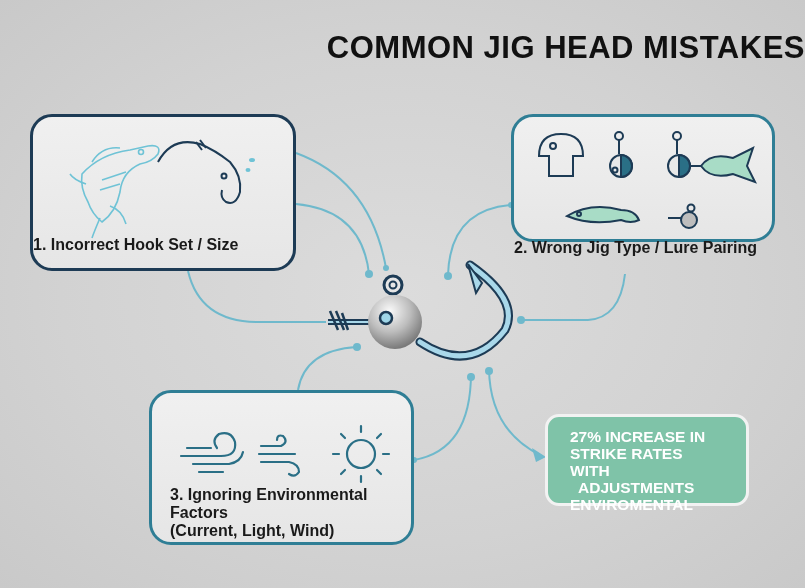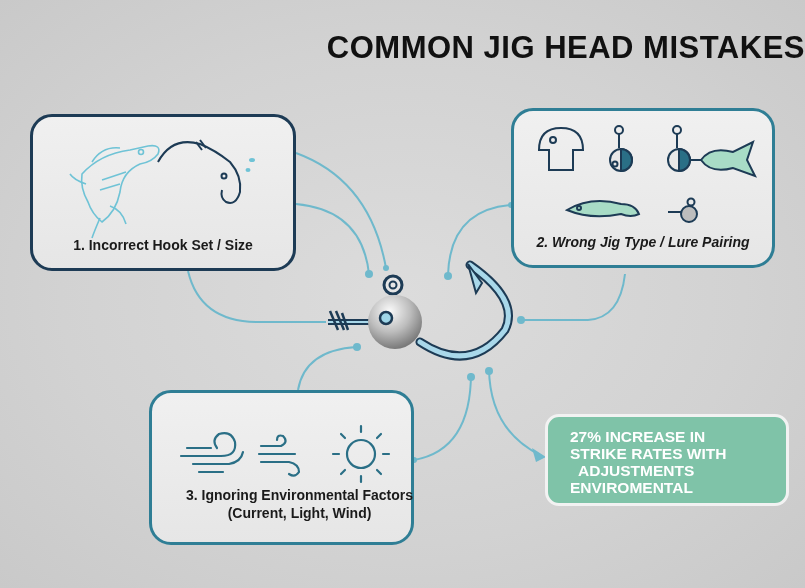--- a/index.html
+++ b/index.html
@@ -13,31 +13,31 @@
     position: absolute; left: 0; top: 30px; width: 805px; text-align: right;
     font-family: "Liberation Sans", sans-serif; font-weight: 700; font-size: 31px;
     letter-spacing: 0.5px; color: #111;
   }
   .card {
     position: absolute; box-sizing: border-box;
     background: linear-gradient(180deg, #f0f0f0 0%, #e6e6e6 100%);
     border-radius: 22px;
   }
   #card1 { left: 30px; top: 114px; width: 266px; height: 157px; border: 3px solid #1d3b55; }
-  #card2 { left: 511px; top: 108px; width: 264px; height: 160px; border: 3px solid #2f7e95; font-style: italic; }
+  #card2 { left: 511px; top: 114px; width: 264px; height: 128px; border: 3px solid #2f7e95; }
   #card3 { left: 149px; top: 390px; width: 265px; height: 155px; border: 3px solid #2f7e95; }
   .card-label {
-    position: absolute; left: 0; width: 100%; text-align: center;
-    font-weight: 700; font-size: 14px; color: #1a1a1a; line-height: 18px;
+    position: absolute; left: 0; width: 100%; text-align: left;
+    font-weight: 700; font-size: 16px; color: #1a1a1a; line-height: 18px;
   }
   #card1 .card-label { top: 119px; }
   #card2 .card-label { top: 122px; }
   #card3 .card-label { top: 93px; padding-left: 18px; }
   .stat {
-    position: absolute; left: 545px; top: 414px; width: 244px; height: 92px;
+    position: absolute; left: 545px; top: 414px; width: 204px; height: 92px;
     box-sizing: border-box; background: #7fc3a8; border: 3px solid #f2f2f2;
     border-radius: 14px; color: #fff; font-weight: 700; font-size: 15.5px;
     line-height: 17px; padding: 11px 22px 0 22px;
   }
   .stat span { display: block; }
   svg { position: absolute; left: 0; top: 0; }
 </style>
 </head>
 <body>
 

